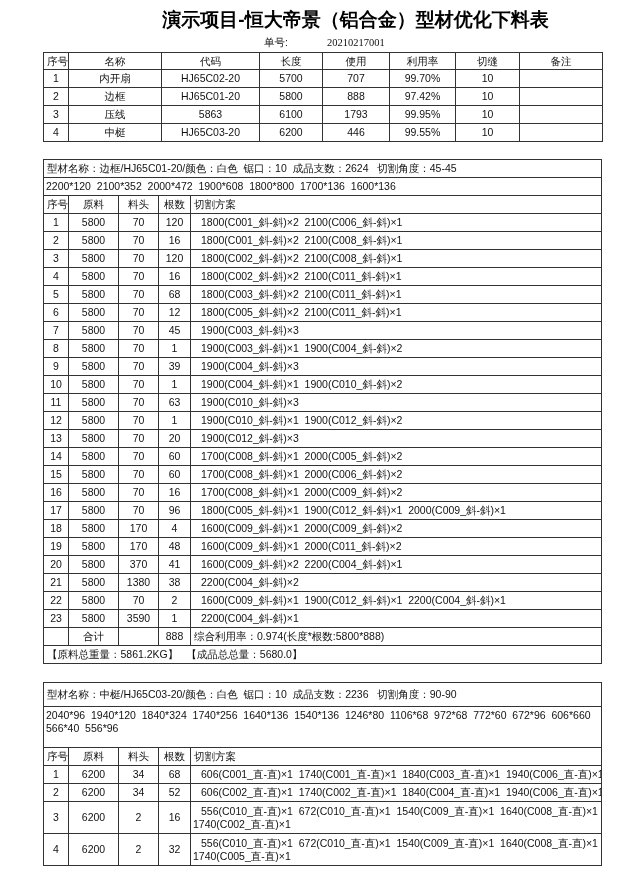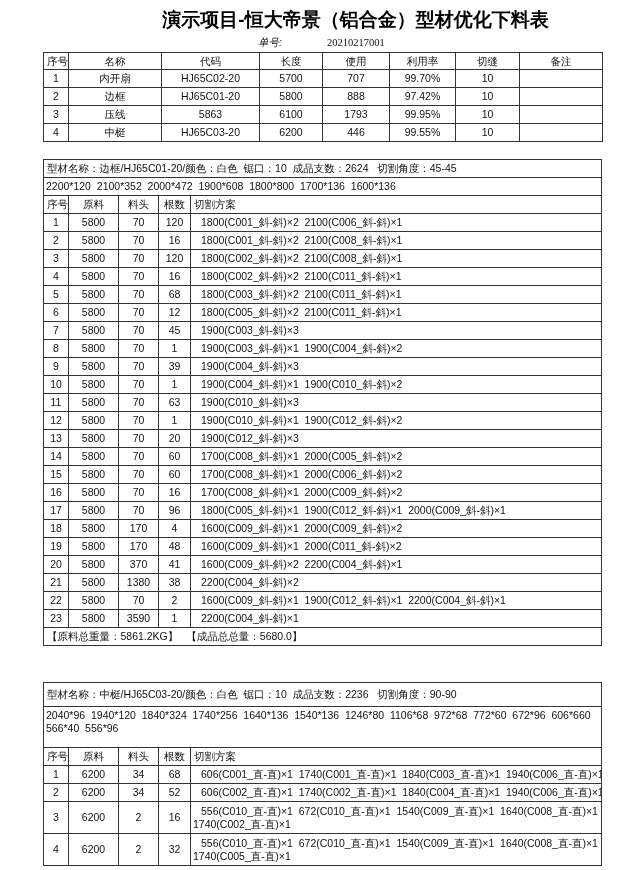--- a/index.html
+++ b/index.html
@@ -6,21 +6,21 @@
     html, body { margin: 0; padding: 0; }
     body {
       width: 639px; height: 870px; background: #ffffff; position: relative; overflow: hidden;
       font-family: "Liberation Sans", "DejaVu Sans", sans-serif;
       font-size: 10.5px; color: #111111;
     }
     .title {
       position: absolute; left: 0; top: 7px; width: 639px; text-align: center;
       font-size: 19px; font-weight: bold; line-height: 26px; color: #000; margin-left: 36px;
     }
-    .order-label { position: absolute; left: 258px; top: 36px; line-height: 13px; font-style: italic; }
+    .order-label { position: absolute; left: 264px; top: 36px; line-height: 13px; }
     .order-value { position: absolute; left: 327px; top: 36px; line-height: 13px; font-family: Liberation Serif, serif; }
 
     table {
       position: absolute; left: 43px; width: 559px;
       border-collapse: collapse; table-layout: fixed;
     }
     td, th {
       border: 1px solid #333333; padding: 0 3px; height: 18px; line-height: 13px;
       font-weight: normal; text-align: center; vertical-align: middle;
       white-space: nowrap; overflow: hidden;
@@ -346,20 +346,27 @@
         <td>5800</td>
         <td>3590</td>
         <td>1</td>
         <td class="plan">
           <div class="ln">2200(C004_斜-斜)×1</div>
         </td>
       </tr>
     </tbody>
   <tbody>
     <tr>
+      <td></td>
+      <td>合计</td>
+      <td></td>
+      <td>888</td>
+      <td class="left">综合利用率：0.974(长度*根数:5800*888)</td>
+    </tr>
+    <tr>
       <td colspan="5" class="left"><span class="footer-item">【原料总重量：5861.2KG】</span><span class="footer-item">【成品总总量：5680.0】</span></td>
     </tr>
   </tbody>
 </table>
 
 <table class="sec sec1">
   <colgroup>
       <col style="width:25px">
       <col style="width:50px">
       <col style="width:40px">

